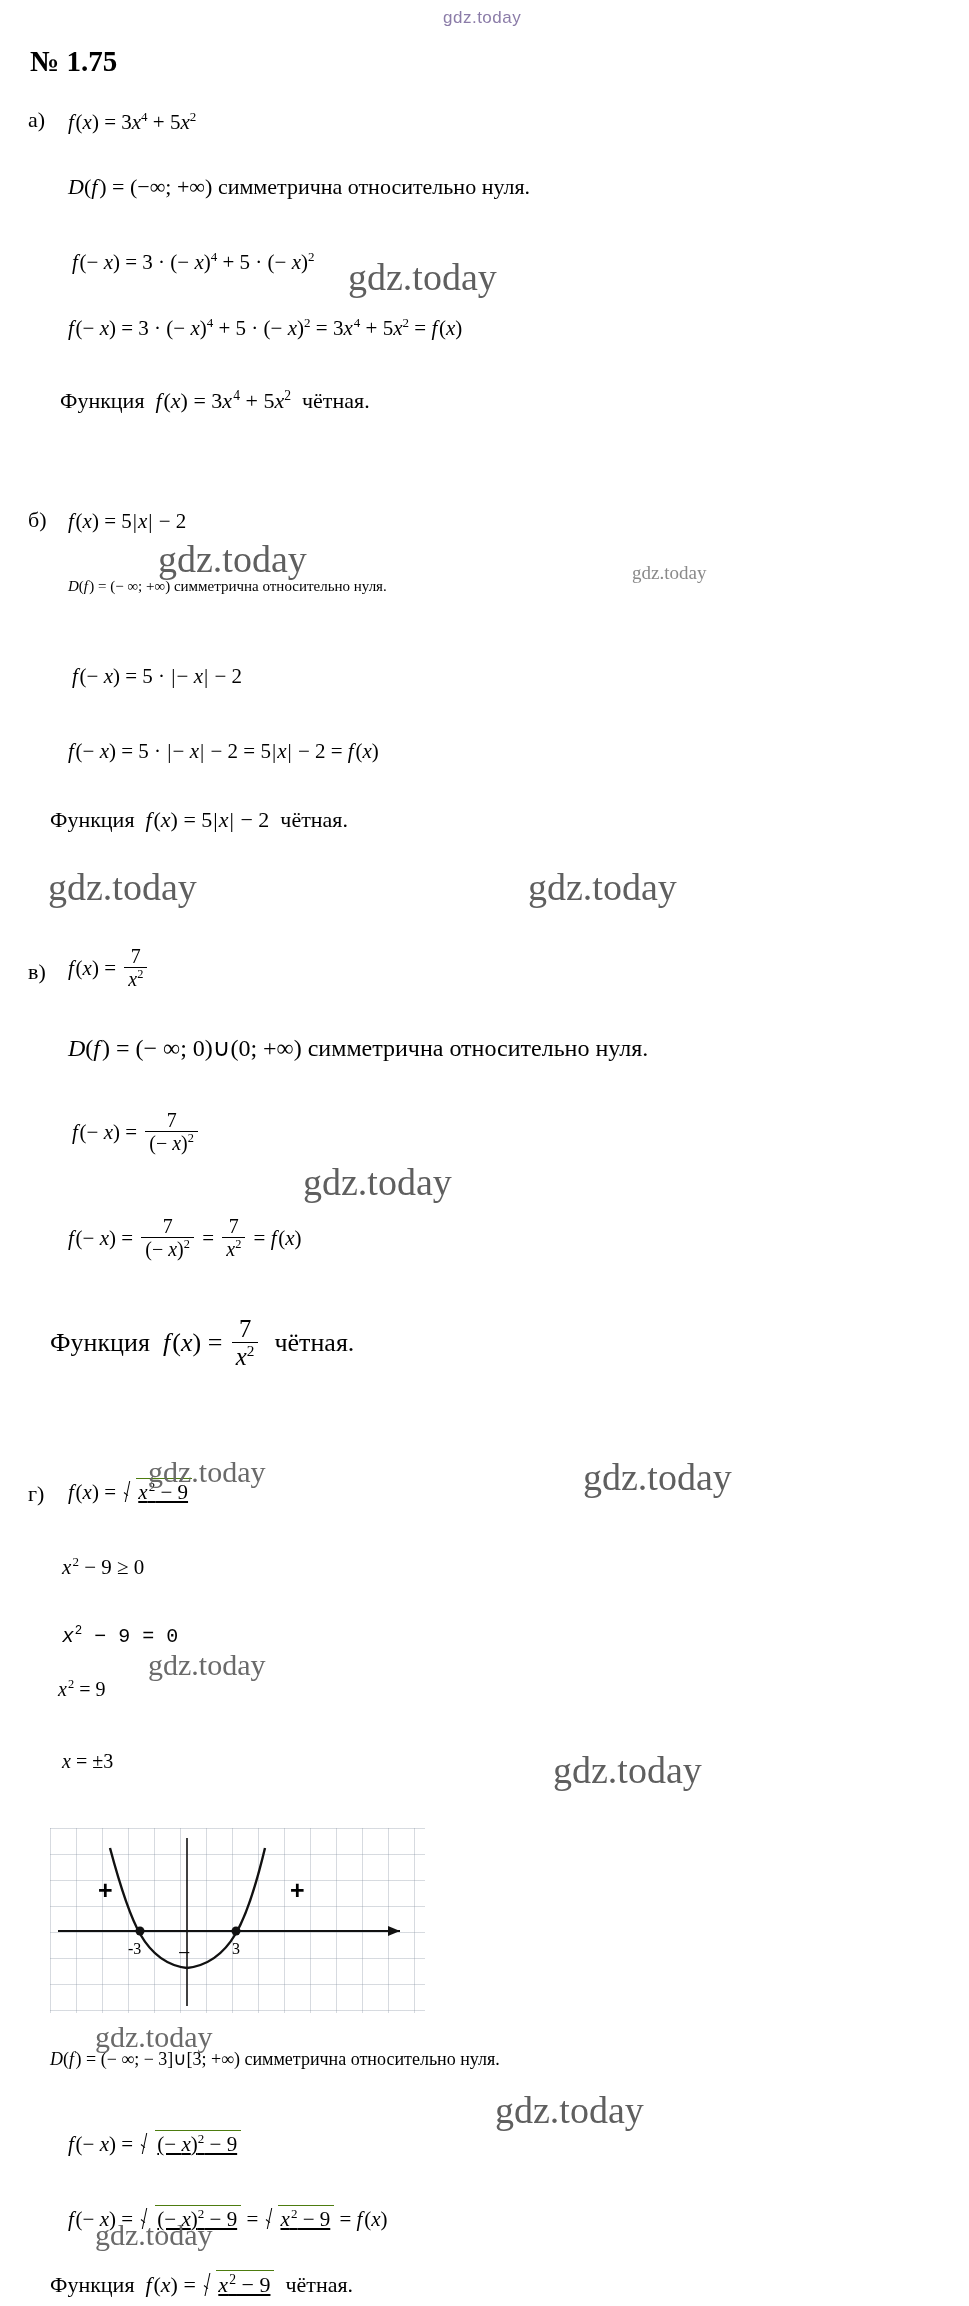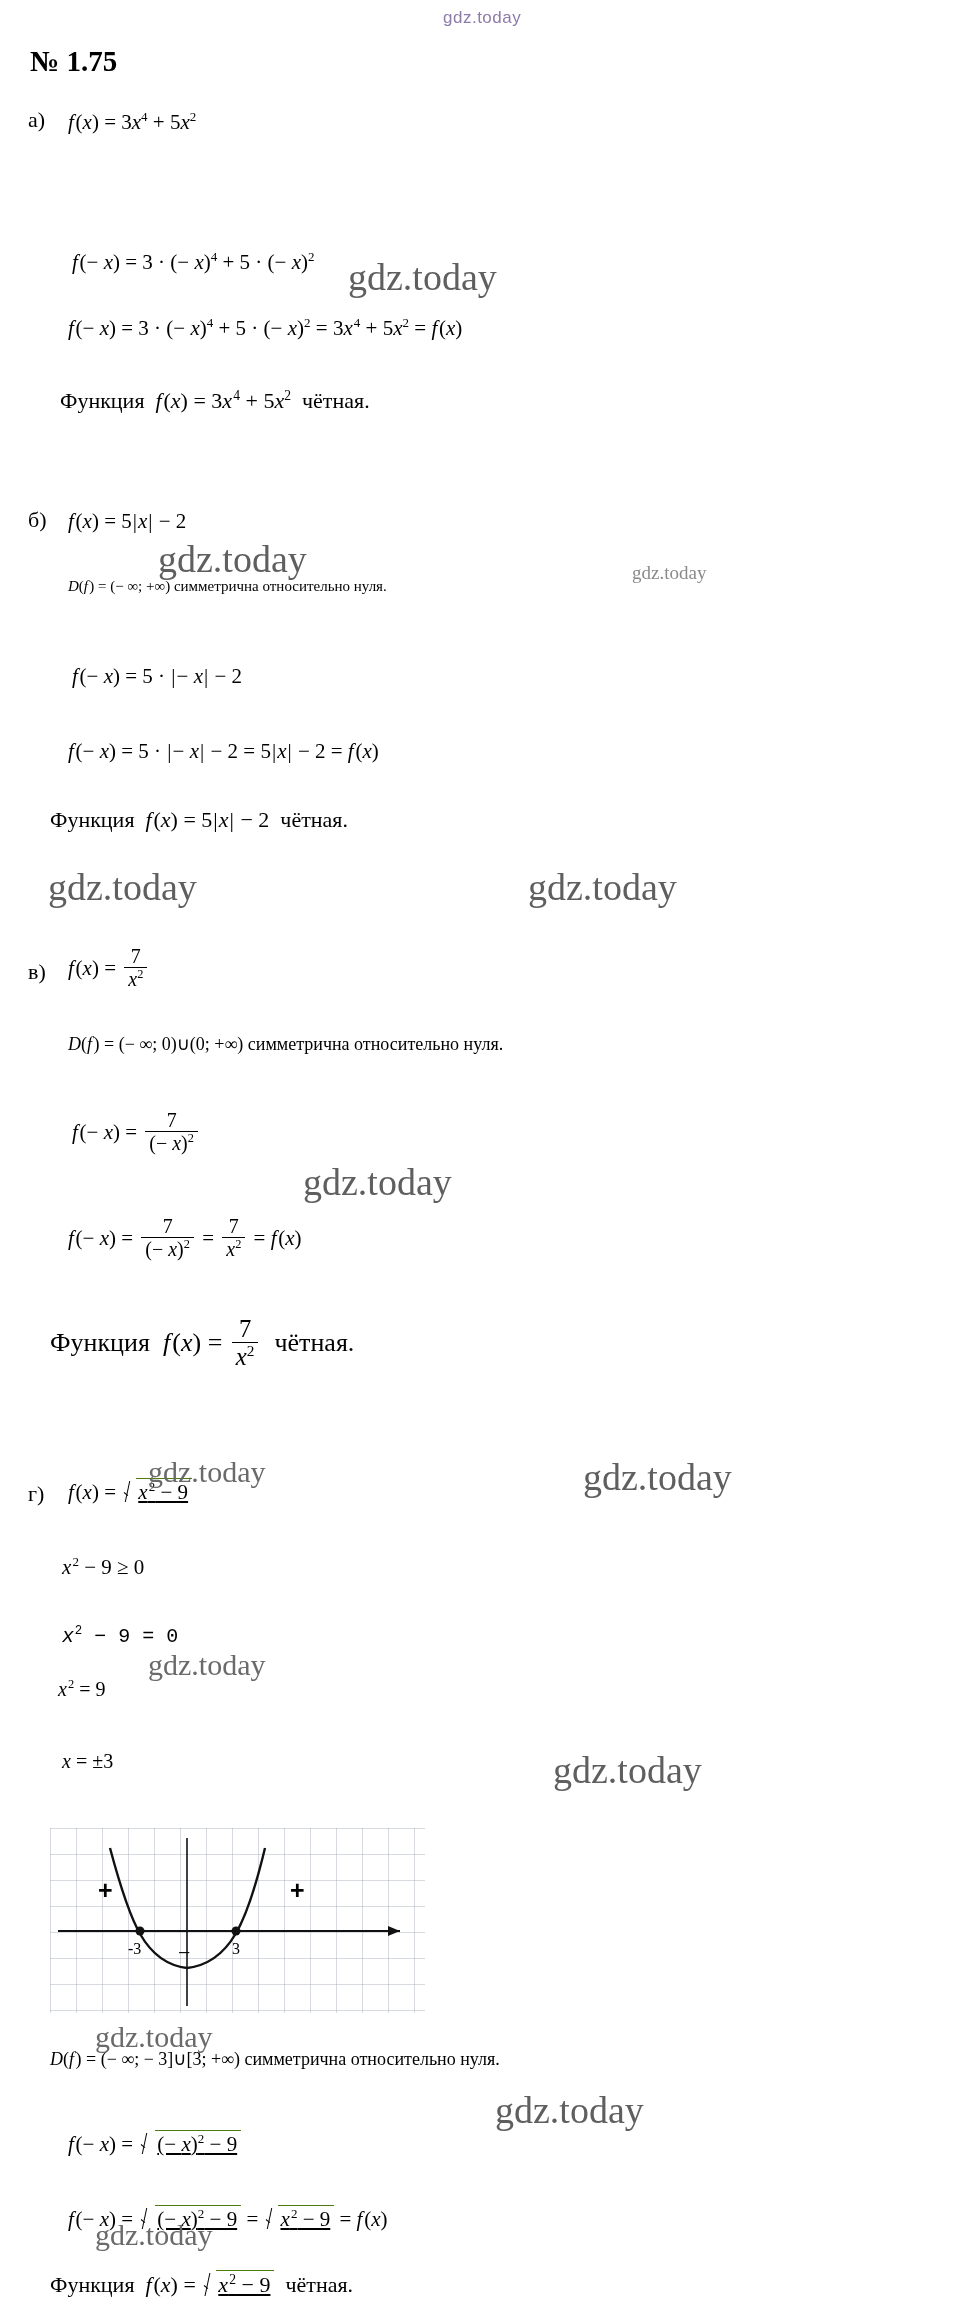--- a/index.html
+++ b/index.html
@@ -157,20 +157,23 @@
 
   <div class="wm wm-top" style="left:443px; top:8px;">gdz.today</div>
 
   <div class="task-number">№ 1.75</div>
 
   <div class="ln lbl" style="left:28px; top:108px;">а)</div>
   <div class="ln" style="left:68px; top:110px;">
     <i>f</i> (<i>x</i>) = 3<i>x</i><sup>4</sup> + 5<i>x</i><sup>2</sup>
   </div>
 
+  <div class="ln" style="left:68px; top:175px; font-size:22px;">
+    <i>D</i>(<i>f</i> ) = (−∞; +∞) <span class="txt">симметрична относительно нуля.</span>
+  </div>
 
   <div class="ln" style="left:72px; top:250px;">
     <i>f</i> (− <i>x</i>) = 3 · (− <i>x</i>)<sup>4</sup> + 5 · (− <i>x</i>)<sup>2</sup>
   </div>
 
   <div class="ln" style="left:68px; top:316px;">
     <i>f</i> (− <i>x</i>) = 3 · (− <i>x</i>)<sup>4</sup> + 5 · (− <i>x</i>)<sup>2</sup> = 3<i>x</i><sup> 4</sup> + 5<i>x</i><sup>2</sup> = <i>f</i> (<i>x</i>)
   </div>
 
   <div class="ln" style="left:60px; top:388px; font-size:22px;">
@@ -204,21 +207,21 @@
 
   <div class="ln lbl" style="left:28px; top:960px;">в)</div>
   <div class="ln" style="left:68px; top:948px;">
     <i>f</i> (<i>x</i>) =
     <span class="frac">
       <span class="num">7</span>
       <span class="den"><i>x</i><sup>2</sup></span>
     </span>
   </div>
 
-  <div class="ln" style="left:68px; top:1035px; font-size:18px;">
+  <div class="ln" style="left:68px; top:1035px; font-size:24px;">
     <i>D</i>(<i>f</i> ) = (− ∞; 0)∪(0; +∞) <span class="txt">симметрична относительно нуля.</span>
   </div>
 
   <div class="ln" style="left:72px; top:1112px;">
     <i>f</i> (− <i>x</i>) =
     <span class="frac">
       <span class="num">7</span>
       <span class="den">(− <i>x</i>)<sup>2</sup></span>
     </span>
   </div>

